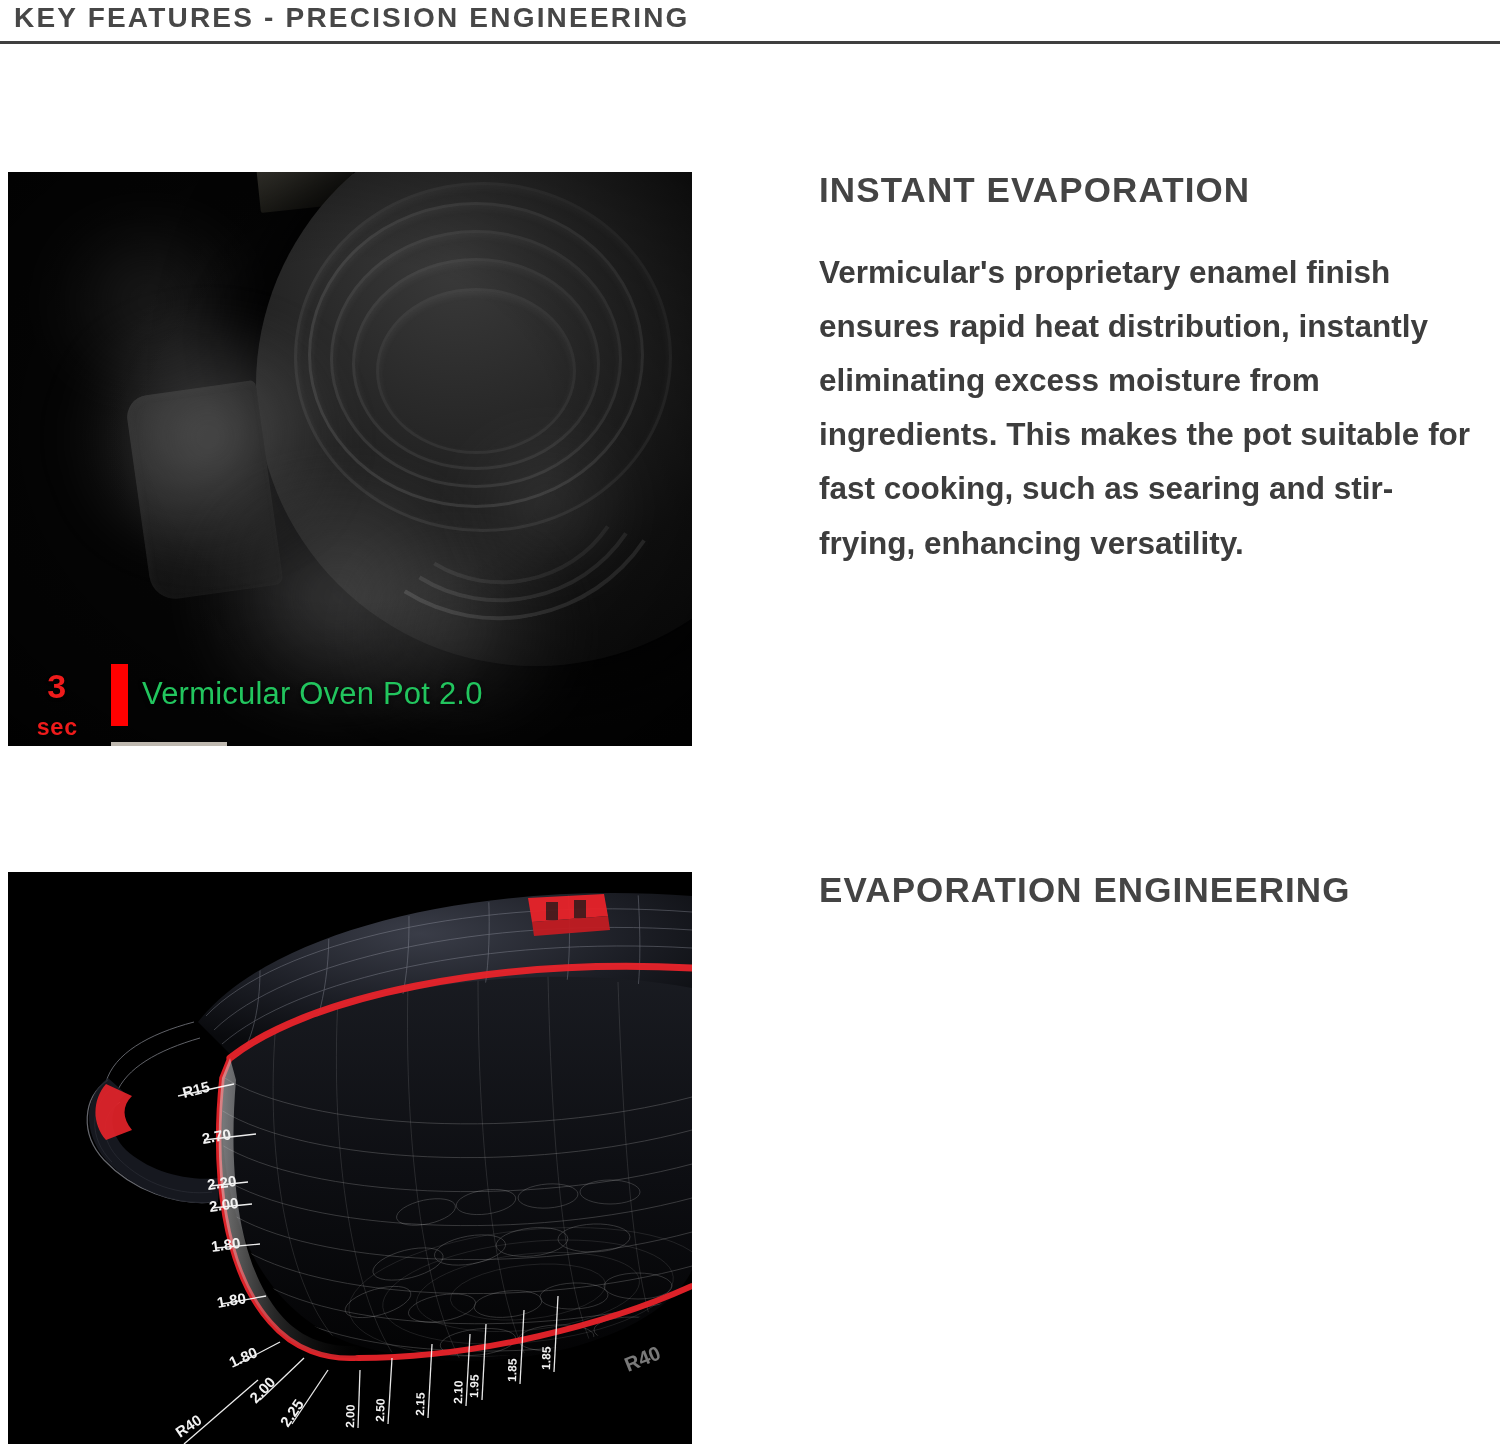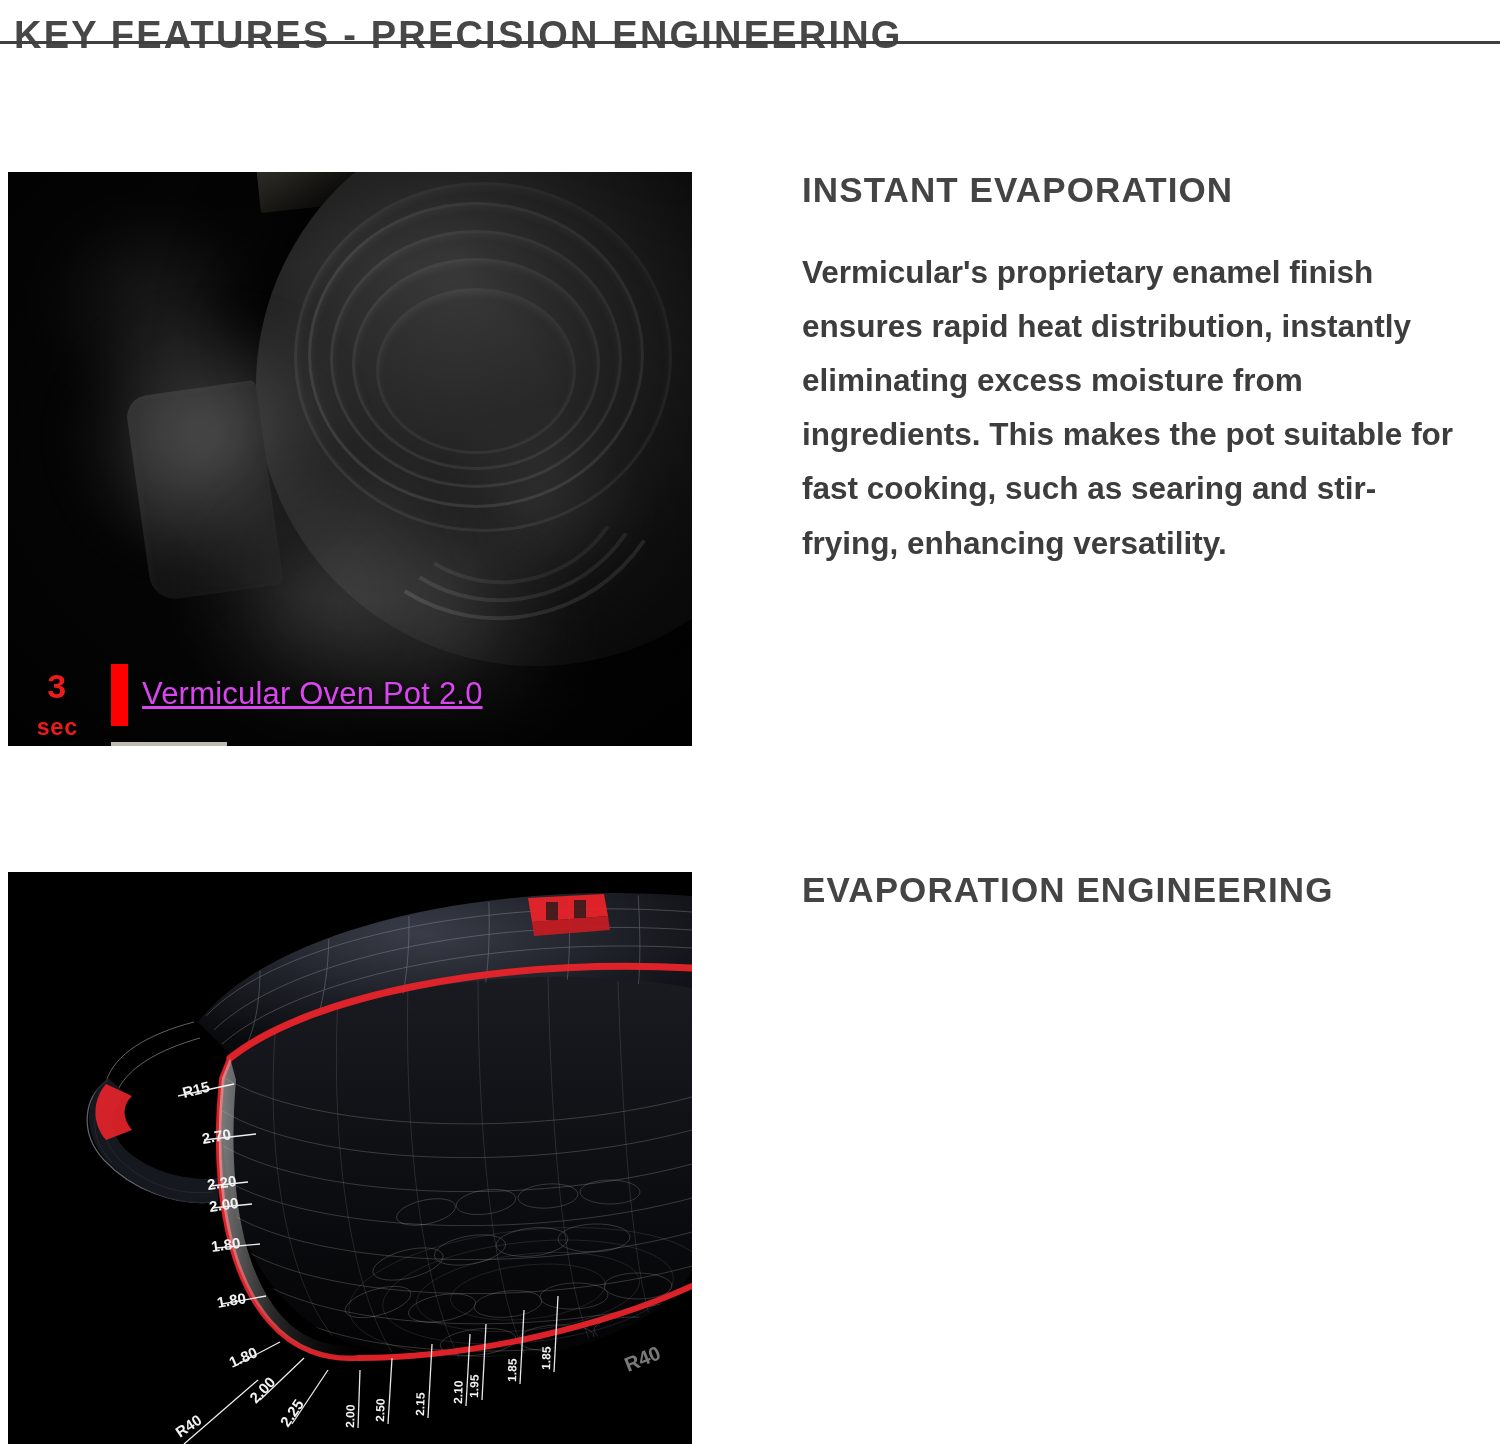--- a/index.html
+++ b/index.html
@@ -20,22 +20,22 @@
   .section-header {
     position: absolute;
     left: 0;
     top: 0;
     width: 1500px;
     height: 48px;
   }
   .section-header .title {
     position: absolute;
     left: 14px;
-    top: 14px;
-    font-size: 38px;
+    top: 2px;
+    font-size: 28px;
     font-weight: 700;
     letter-spacing: 2.2px;
     color: #474747;
     white-space: nowrap;
   }
   .section-header .rule {
     position: absolute;
     left: 0;
     top: 41px;
     width: 1500px;
@@ -57,21 +57,21 @@
     left: 8px;
     top: 0;
     width: 684px;
     height: 100%;
     background: #000;
     overflow: hidden;
   }
 
   .copy {
     position: absolute;
-    left: 802px;
+    left: 819px;
     top: 0;
     width: 670px;
   }
   .copy h2 {
     margin: 0;
     font-size: 35px;
     font-weight: 700;
     letter-spacing: 1.1px;
     color: #444444;
     line-height: 1.05;
@@ -218,21 +218,21 @@
     font-weight: 400;
     white-space: nowrap;
     letter-spacing: 0.2px;
     text-shadow: 0 1px 4px rgba(0,0,0,0.75);
   }
 
   
   #bar-row-vermicular { top: 178px; }
   #bar-row-vermicular .value-label { left: 6px; top: 0px; color: #ef1b1b; }
   #bar-row-vermicular .bar { left: 103px; top: -6px; width: 17px; height: 62px; background: #ff0000; }
-  #bar-row-vermicular .series-name { left: 134px; top: 6px; color: #d946ef; text-decoration: underline; }
+  #bar-row-vermicular .series-name { left: 134px; top: 6px; color: #22c55e; }
 
   
   #bar-row-castiron { top: 266px; }
   #bar-row-castiron .bar { left: 103px; top: -16px; width: 116px; height: 72px; background: #bfb9b0; }
 
   
   #bar-row-nonstick { top: 354px; }
 
   
   .cad-scene {

